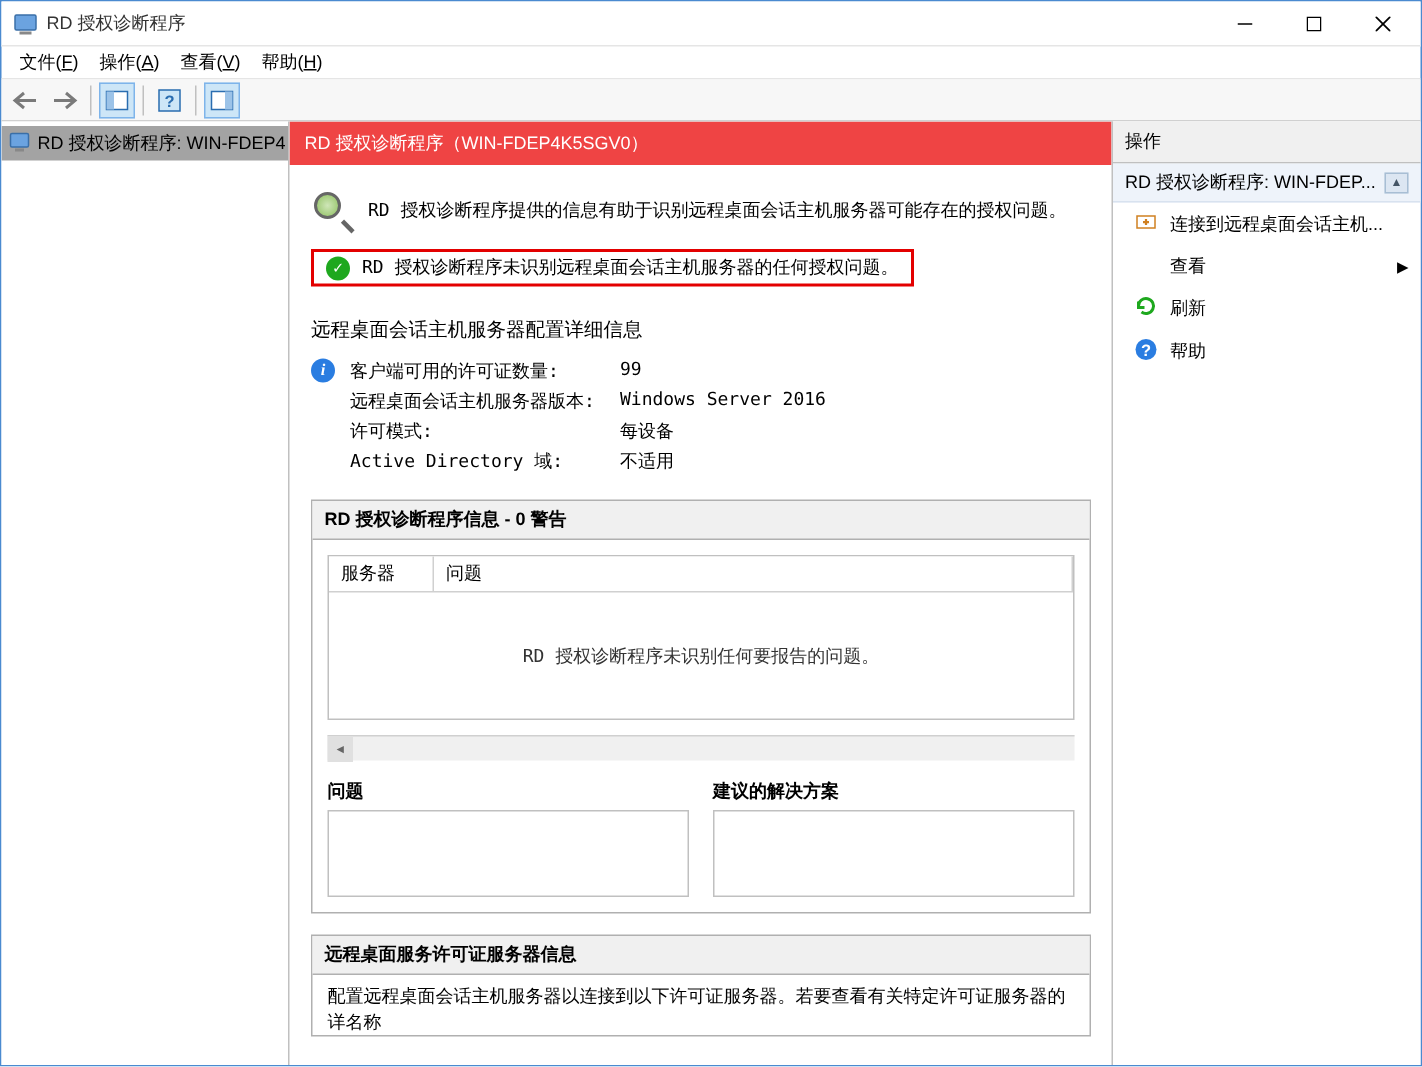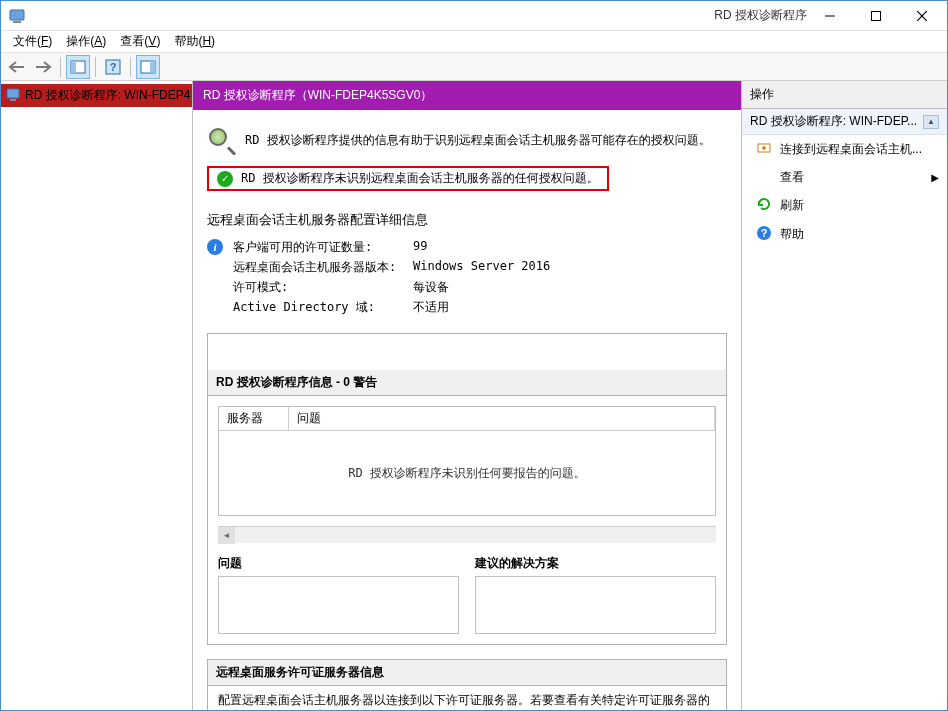--- a/index.html
+++ b/index.html
@@ -1,45 +1,45 @@
 <!DOCTYPE html>
 <html><head>
 <meta charset="utf-8">
 <style>
 * { box-sizing: border-box; margin: 0; padding: 0; }
 body { font-family: "Microsoft YaHei", "Segoe UI", Tahoma, sans-serif; font-size: 12px; background: #fff; overflow: hidden; }
 .window { width: 948px; height: 711px; border: 1px solid #4a8ad0; display: flex; flex-direction: column; background: #fff; }
-.titlebar { height: 30px; display: flex; align-items: center; padding: 0 2px 0 8px; background: #fff; border-bottom: 1px solid #e5e5e5; text-align: right; }
+.titlebar { height: 30px; display: flex; align-items: center; padding: 0 2px 0 8px; background: #fff; border-bottom: 1px solid #e5e5e5; }
 .titlebar-icon { width:16px; height:16px; margin-right:6px; display:inline-flex; align-items:center; justify-content:center; }
 .title-text { flex: 1; font-size: 12px; color: #333; }
 .win-btns { display: flex; }
 .win-btn { width: 46px; height: 29px; display: flex; align-items: center; justify-content: center; font-family: "Segoe MDL2 Assets", sans-serif; font-size: 10px; color:#333; }
 .menubar { height: 22px; display: flex; align-items: center; padding: 0 6px; gap: 2px; border-bottom:1px solid #e5e5e5; }
 .menu-item { padding: 2px 6px; font-size:12px; }
 .hotkey { text-decoration: underline; }
 .toolbar { height: 28px; display:flex; align-items:center; padding:0 4px; gap:2px; border-bottom:1px solid #d0d0d0; background:#f7f7f7; }
 .tbtn { width:24px; height:24px; display:flex; align-items:center; justify-content:center; border:1px solid transparent; }
 .tbtn.active { background:#cde6f7; border:1px solid #7eb4ea; }
 .tbtn svg { display:block; }
 .tsep { width:1px; height:20px; background:#c0c0c0; margin:0 3px; }
 .main-area { flex:1; display:flex; min-height:0; }
 .left-panel { width: 192px; border-right:1px solid #c0c0c0; background:#fff; padding:3px 0; overflow:hidden; }
-.tree-item { display:flex; align-items:center; padding:2px 4px; gap:4px; white-space:nowrap; background:#b91c1c; }
+.tree-item { display:flex; align-items:center; padding:2px 4px; gap:4px; white-space:nowrap; background:#a3a3a3; }
 .center-panel { flex:1; display:flex; flex-direction:column; border-right:1px solid #c0c0c0; min-width:0; overflow:hidden; }
-.center-header { background:#a21caf; color:#fff; padding:6px 10px; font-size:12px; }
+.center-header { background:#ef4444; color:#fff; padding:6px 10px; font-size:12px; }
 .center-body { flex:1; overflow:auto; padding:10px 14px 20px 14px; }
 .info-row { display:flex; align-items:center; gap:10px; padding:6px 0 12px 0; }
 .status-box { border:2px solid #e30000; padding:2px 8px; display:inline-flex; align-items:center; gap:8px; font-family: SimSun, monospace; font-size:12px; margin-bottom:12px; }
 .section-title { font-weight:normal; font-size:13px; margin:8px 0 10px 0; }
 .server-row { display:flex; align-items:center; gap:8px; margin:6px 0 12px 6px; font-family: SimSun, monospace; font-weight:bold; }
 .details-grid { margin-left:34px; font-family: SimSun, monospace; font-size:12px; }
 .details-grid .row { display:flex; margin-bottom:3px; }
 .details-grid .lbl { width:180px; }
 .group-box { border:1px solid #b0b0b0; margin-top:14px; padding:0; position:relative; }
-.group-title { background:#f0f0f0; padding:4px 8px; font-weight:bold; border-bottom:1px solid #b0b0b0; font-size:12px;margin-top:36px; }
+.group-title { background:#f0f0f0; padding:4px 8px; font-weight:bold; border-bottom:1px solid #b0b0b0; font-size:12px; }
 .inner-box { margin:10px; border:1px solid #c0c0c0; height:110px; display:flex; flex-direction:column; }
 .table-head { display:flex; background:#fff; border-bottom:1px solid #d0d0d0; }
 .table-head .th { padding:3px 8px; border-right:1px solid #d0d0d0; font-size:12px; }
 .table-body { flex:1; display:flex; align-items:center; justify-content:center; font-family:SimSun,monospace; font-size:12px; color:#333; }
 .hscroll { height:17px; background:#f0f0f0; border-top:1px solid #d0d0d0; position:relative; margin:0 10px 4px 10px; }
 .hscroll .thumb-l { position:absolute; left:0; top:0; width:17px; height:17px; background:#e0e0e0; display:flex; align-items:center; justify-content:center; font-size:8px; color:#666; }
 .two-col { display:flex; gap:16px; margin-top:12px; }
 .col-box { flex:1; }
 .col-title { font-weight:bold; margin-bottom:4px; font-size:12px; }
 .col-area { border:1px solid #c0c0c0; height:58px; background:#fff; }

